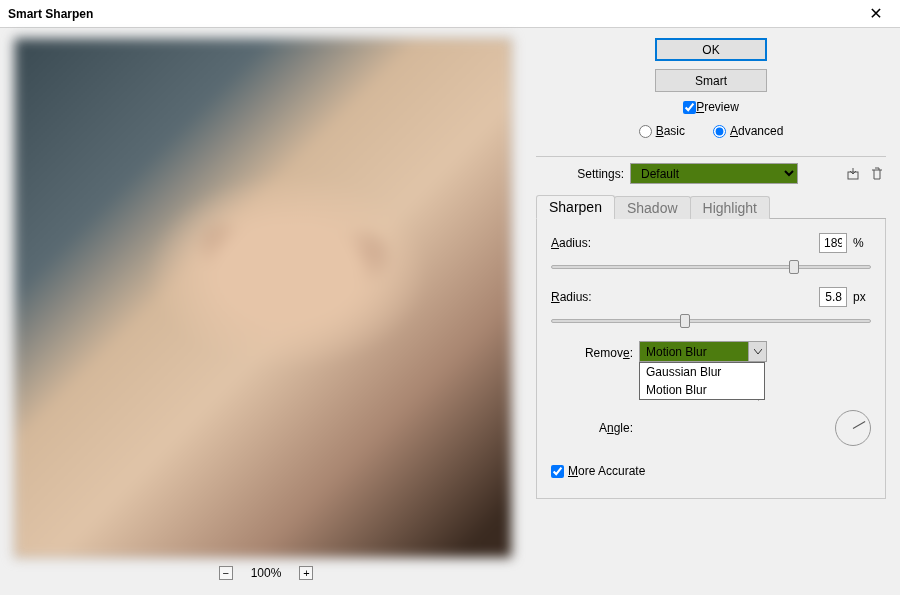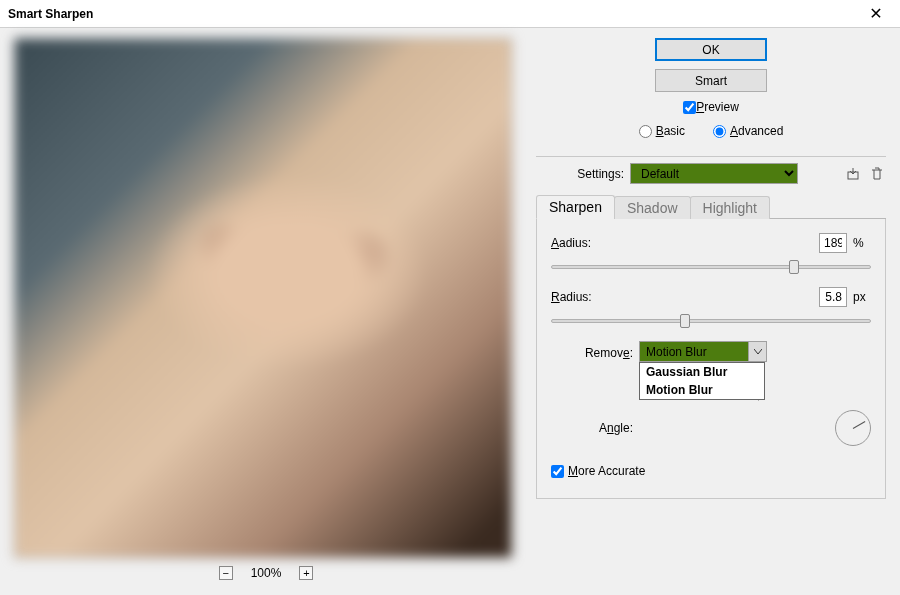--- a/index.html
+++ b/index.html
@@ -220,21 +220,20 @@
   display: flex;
   align-items: center;
   justify-content: center;
 }
 .dropdown {
   position: absolute;
   width: 126px;
   background: #fff;
   border: 1px solid #666;
   z-index: 10;
-  font-weight: bold;
 }
 .dropdown .opt {
   padding: 2px 6px;
   cursor: pointer;
 }
 .dropdown .opt.sel {
   background: #0078d7;
   color: #fff;
 }
 .angle-row {

